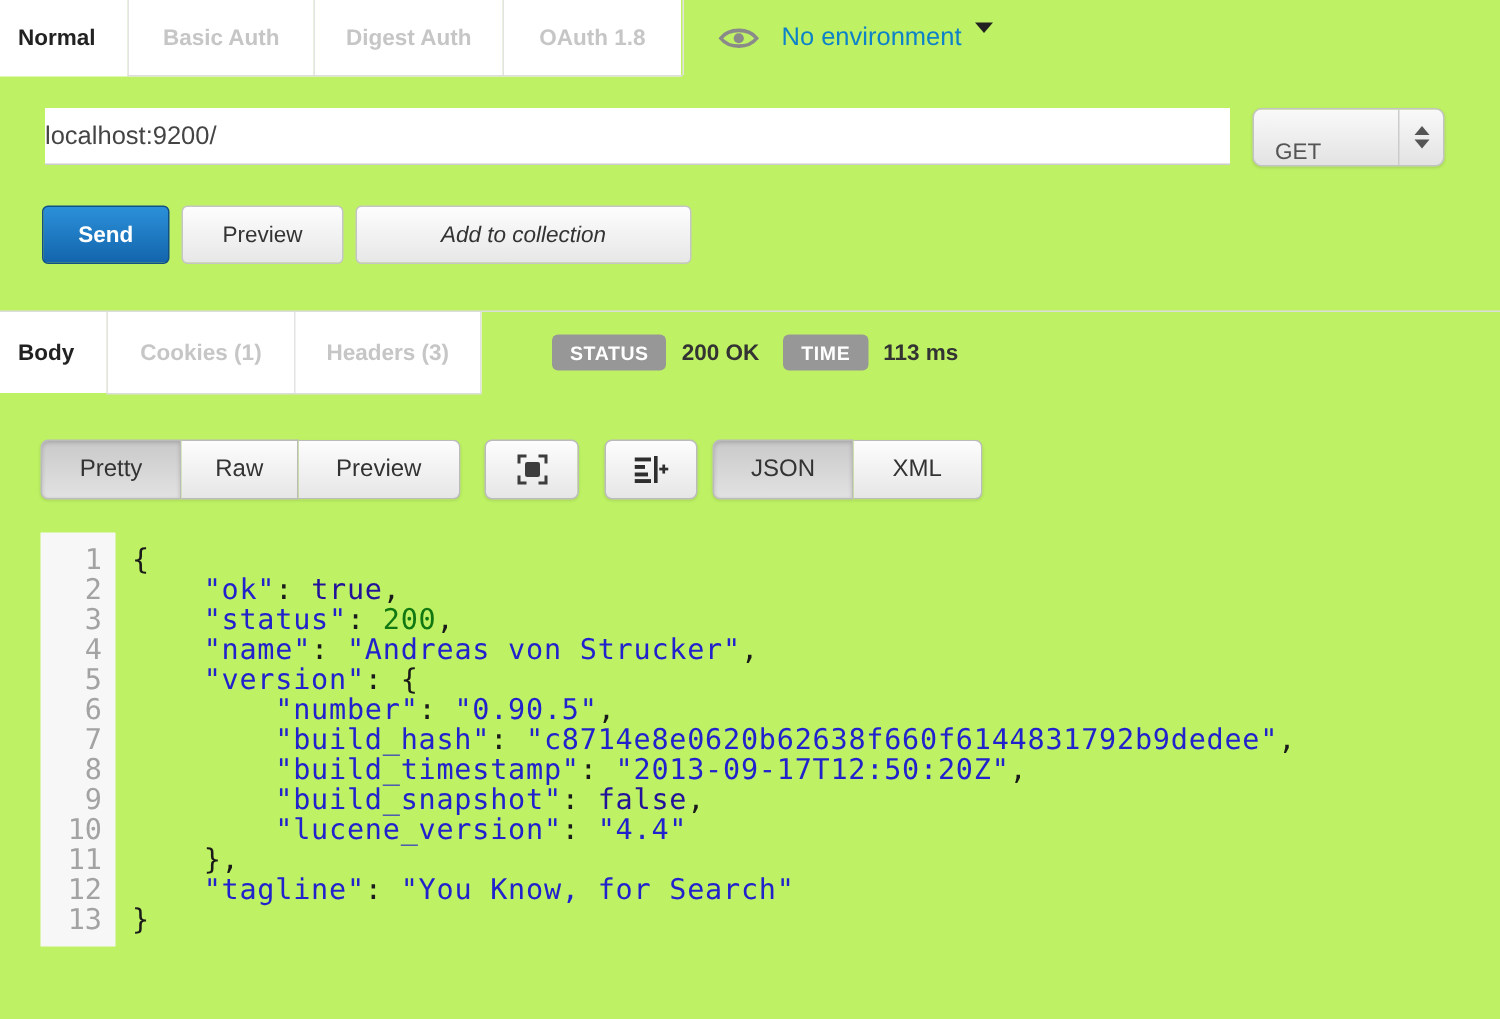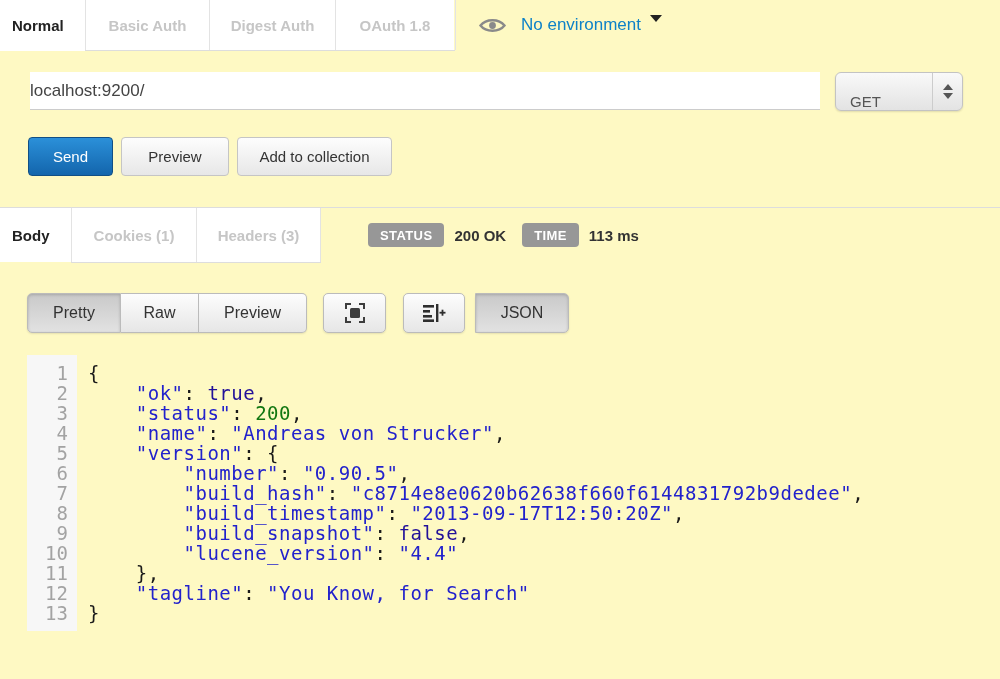--- a/index.html
+++ b/index.html
@@ -1,18 +1,18 @@
 <!DOCTYPE html>
 <html style="--c-link: #0d82c8; --send-top: #2b90d9; --send-bottom: #1365ac; --c-badge: #979797; --c-active: #222222; --c-inactive: #c6c6c6; --c-str: #2222cc; --c-num: #117711; --c-atom: #221199; --c-punct: #1a1a1a; --c-lnum: #a3a3a3;"><head>
 <meta charset="utf-8">
 <style>
   * { margin:0; padding:0; box-sizing:border-box; }
   html,body { background:#fff; }
   body { font-family:"Liberation Sans", sans-serif; }
-  .app { position:relative; width:1000px; height:679px; background:#fef9c3; overflow:hidden; }
+  .app { position:relative; width:1000px; height:679px; background:#bef264; overflow:hidden; }
 
   
   .rtab { position:absolute; top:0; height:51px; display:flex; align-items:center;
           justify-content:center; font-weight:bold; font-size:15px; color:var(--c-inactive);
           border-left:1px solid #e3e3e3; cursor:pointer; background:#fff; }
   .rtab.active { color:var(--c-active); border-left:none; justify-content:flex-start; padding-left:12px; }
   .rtab-underline { position:absolute; left:85px; top:50px; width:370px; height:1px; background:#ddd; }
   .env { position:absolute; left:455px; top:0; height:50px; display:flex; align-items:center;
          border-left:1px solid #e3e3e3; padding-left:22px; gap:14px; }
   .env-link { font-size:17px; color:var(--c-link); display:flex; cursor:pointer; }
@@ -31,26 +31,26 @@
   .method-arrows { width:30px; height:100%; border-left:1px solid #ccc; display:flex;
                    flex-direction:column; align-items:center; justify-content:center; gap:3px; }
   .tri-up { width:0; height:0; border-left:5px solid transparent; border-right:5px solid transparent;
             border-bottom:6px solid #555; }
   .tri-down { width:0; height:0; border-left:5px solid transparent; border-right:5px solid transparent;
               border-top:6px solid #555; }
 
   
   .btn { position:absolute; top:137px; height:39px; border-radius:4px; font-size:15px;
          display:flex; align-items:center; justify-content:center; cursor:pointer; }
-  .btn-send { left:28px; width:85px; color:#fff; font-weight:normal;
+  .btn-send { left:28px; width:85px; color:#fff; font-weight:bold;
               background:linear-gradient(var(--send-top),var(--send-bottom));
               border:1px solid #114f85; }
   .btn-light { background:linear-gradient(#fdfdfd,#e7e7e7); border:1px solid #c5c5c5; color:#333; }
   .btn-preview { left:121px; width:108px; }
-  .btn-add { left:237px; width:155px; }
+  .btn-add { left:237px; width:224px;font-style:italic; }
 
   .divider { position:absolute; top:207px; left:0; width:1000px; height:1px; background:#ddd; }
 
   
   .resp-tab { position:absolute; top:208px; height:54px; display:flex; align-items:center;
               justify-content:center; font-weight:bold; font-size:15px; color:var(--c-inactive);
               border-left:1px solid #e3e3e3; cursor:pointer; background:#fff; }
   .resp-tab.active { color:var(--c-active); border-left:none; justify-content:flex-start; padding-left:12px; }
   .resp-underline { position:absolute; top:262px; left:71px; width:250px; height:1px; background:#ddd; }
   .status-area { position:absolute; top:208px; left:368px; height:54px; display:flex; align-items:center; }
@@ -162,20 +162,21 @@
           <rect x="13" y="0" width="2.4" height="18" fill="#2e2e2e"></rect>
           <rect x="16.5" y="7.8" width="6" height="1.8" fill="#2e2e2e"></rect>
           <rect x="18.6" y="5.7" width="1.8" height="6" fill="#2e2e2e"></rect>
         </svg>
       </span>
     </div>
   </div>
 
   <div class="seg-group" style="left:475px">
     <div class="seg active" style="width:94px">JSON</div>
+    <div class="seg" style="width:86px">XML</div>
   </div>
 
   <div class="gutter">
       <div class="ln">1</div>
       <div class="ln">2</div>
       <div class="ln">3</div>
       <div class="ln">4</div>
       <div class="ln">5</div>
       <div class="ln">6</div>
       <div class="ln">7</div>

